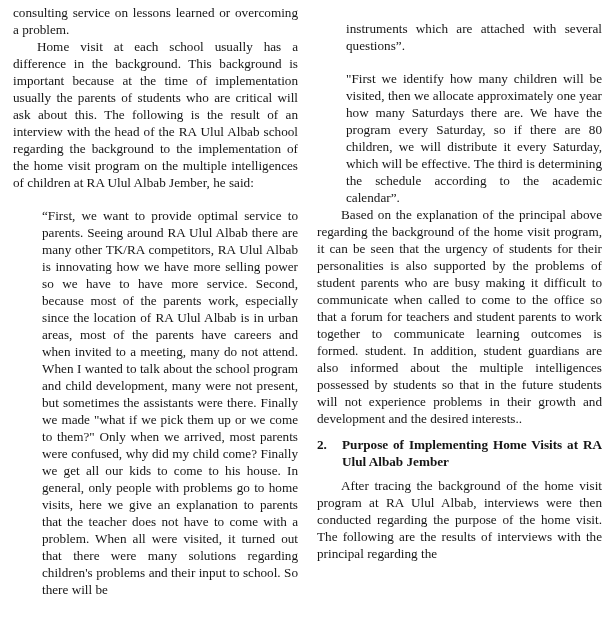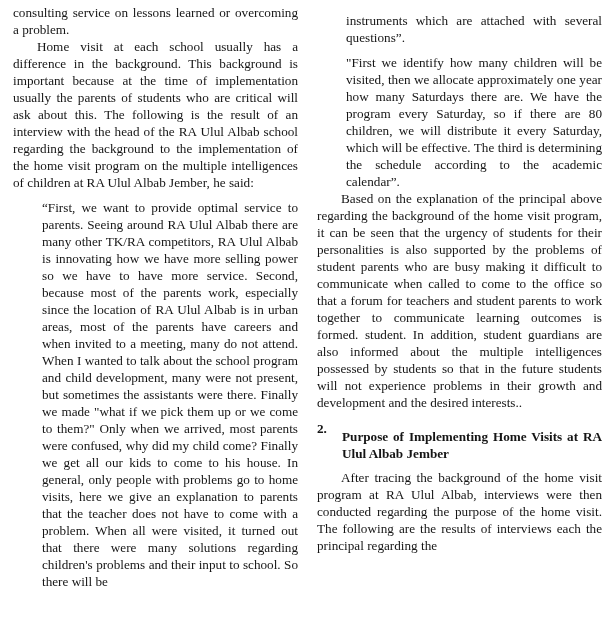--- a/index.html
+++ b/index.html
@@ -31,37 +31,36 @@
     text-align: justify;
   }
   .para {
     margin: 0;
     text-indent: 24px;
   }
   .para.noindent {
     text-indent: 0;
   }
   .quote {
-    margin: 8px 0 0 29px;
+    margin: 16px 0 0 29px;
     text-align: justify;
   }
   .heading {
     display: flex;
     font-weight: bold;
     margin: 9px 0 7px 0;
     text-align: justify;
   }
   .heading .h-num {
     width: 25px;
     flex: 0 0 25px;
   }
   .heading .h-text {
     flex: 1;
     text-align: justify;
-    margin-top: 8px;
   }
 </style>
 </head>
 <body>
 
 <div class="page">
 
   <div class="col">
     <p class="para noindent">consulting service on lessons learned or overcoming a problem.</p>
     <p class="para">Home visit at each school usually has a difference in the background. This background is important because at the time of implementation usually the parents of students who are critical will ask about this. The following is the result of an interview with the head of the RA Ulul Albab school regarding the background to the implementation of the home visit program on the multiple intelligences of children at RA Ulul Albab Jember, he said:</p>
@@ -69,16 +68,16 @@
   </div>
 
   <div class="col">
     <div class="quote">instruments which are attached with several questions”.</div>
     <div class="quote">"First we identify how many children will be visited, then we allocate approximately one year how many Saturdays there are. We have the program every Saturday, so if there are 80 children, we will distribute it every Saturday, which will be effective. The third is determining the schedule according to the academic calendar”.</div>
     <p class="para">Based on the explanation of the principal above regarding the background of the home visit program, it can be seen that the urgency of students for their personalities is also supported by the problems of student parents who are busy making it difficult to communicate when called to come to the office so that a forum for teachers and student parents to work together to communicate learning outcomes is formed. student. In addition, student guardians are also informed about the multiple intelligences possessed by students so that in the future students will not experience problems in their growth and development and the desired interests..</p>
     <div class="heading">
       <span class="h-num">2.</span>
       <span class="h-text">Purpose of Implementing Home Visits at RA Ulul Albab Jember</span>
     </div>
-    <p class="para">After tracing the background of the home visit program at RA Ulul Albab, interviews were then conducted regarding the purpose of the home visit. The following are the results of interviews each the principal regarding the</p>
+    <p class="para">After tracing the background of the home visit program at RA Ulul Albab, interviews were then conducted regarding the purpose of the home visit. The following are the results of interviews with the principal regarding the</p>
   </div>
 
 </div>
 
 </body></html>

